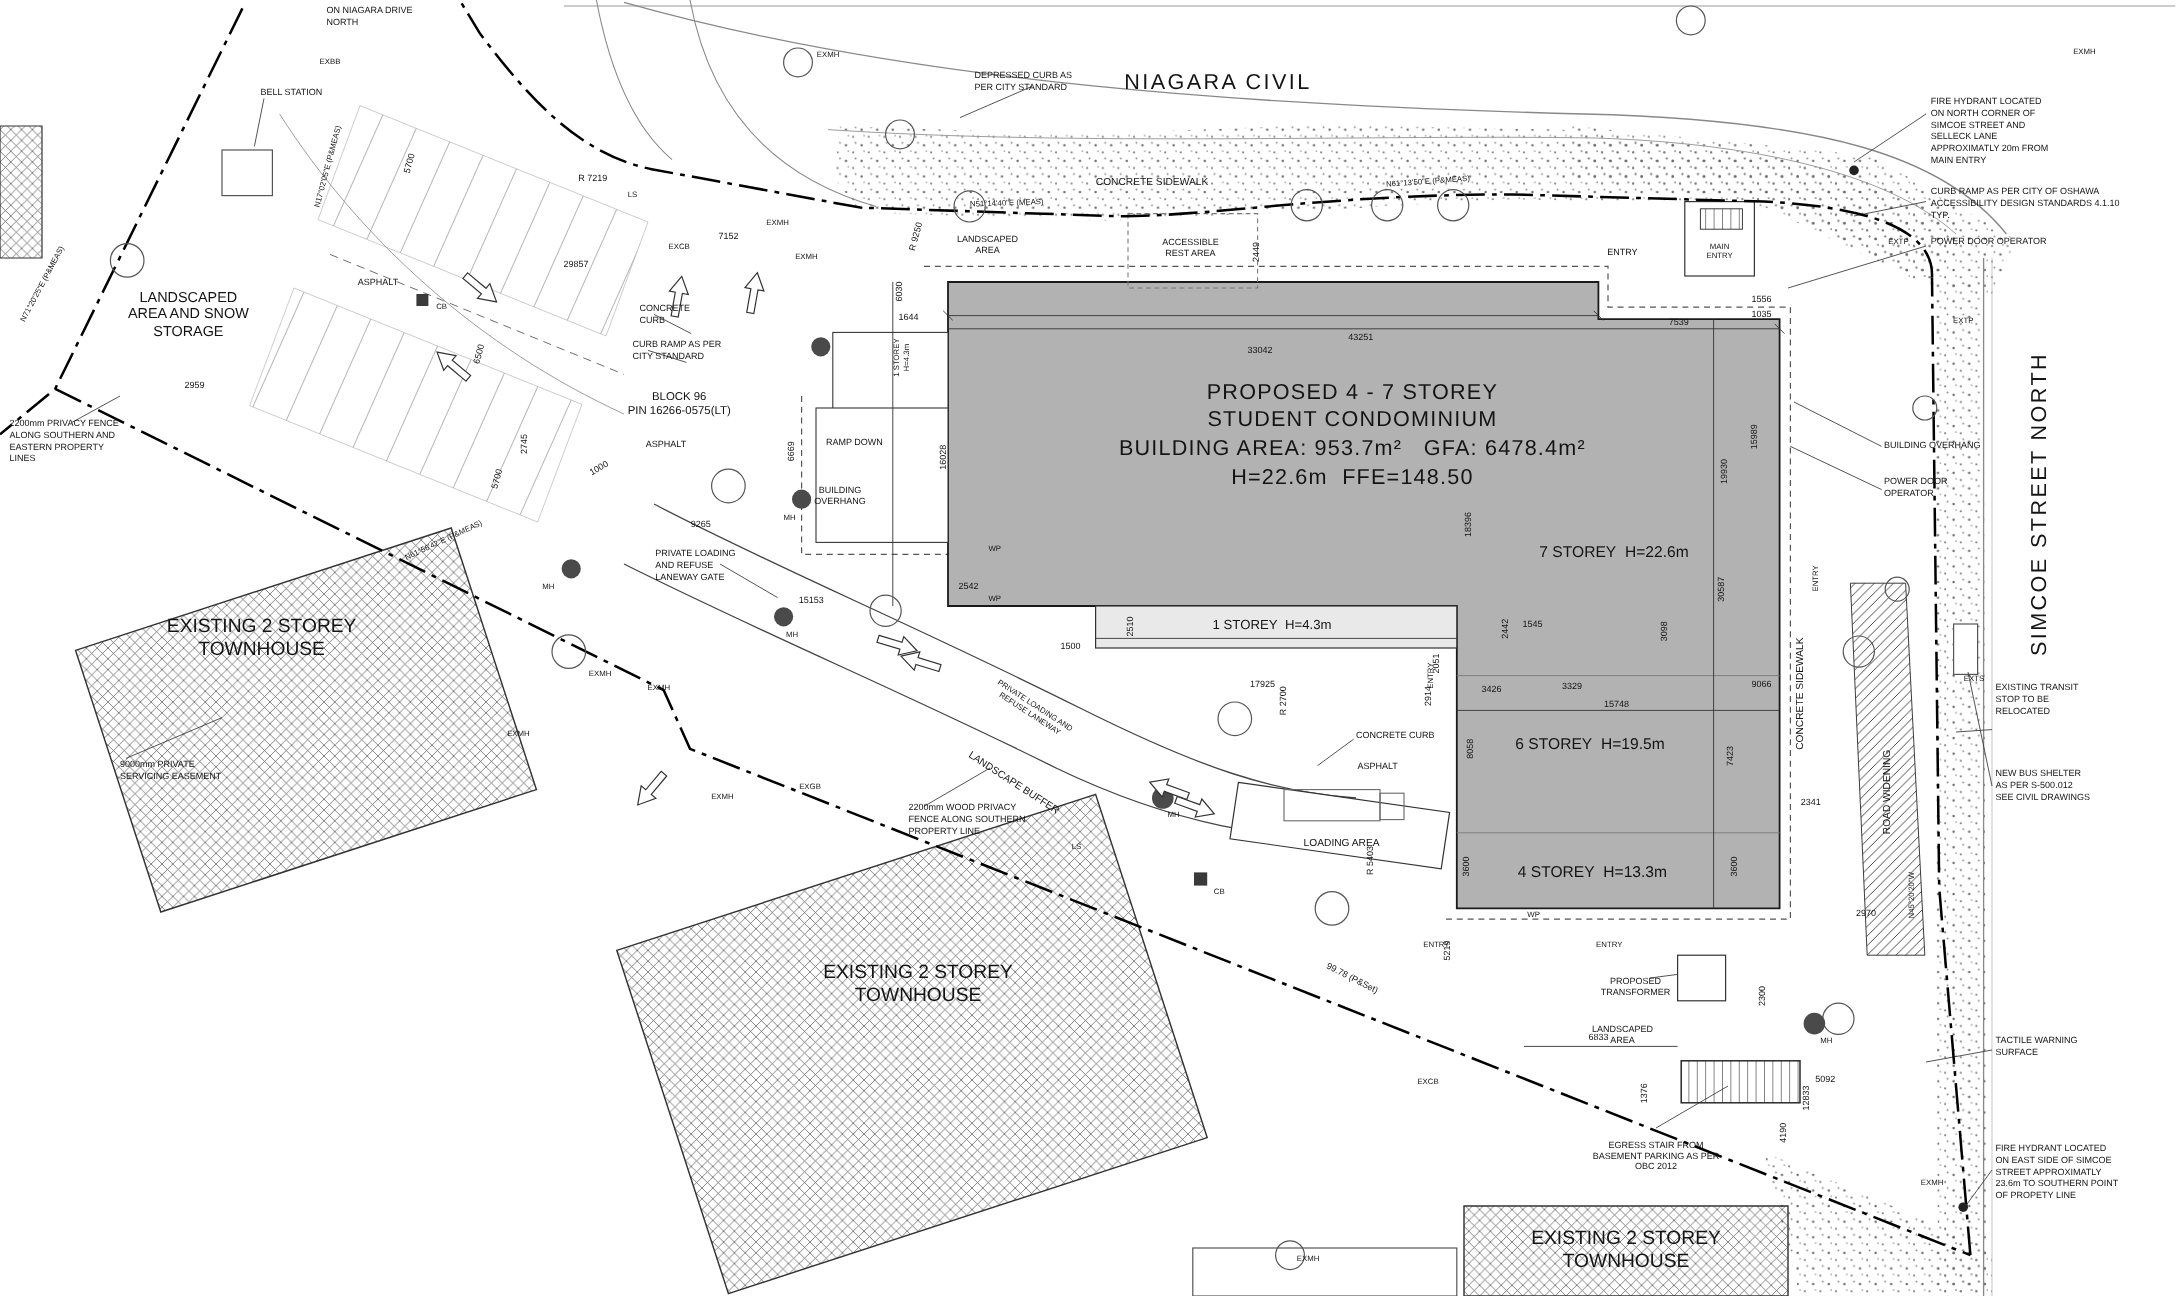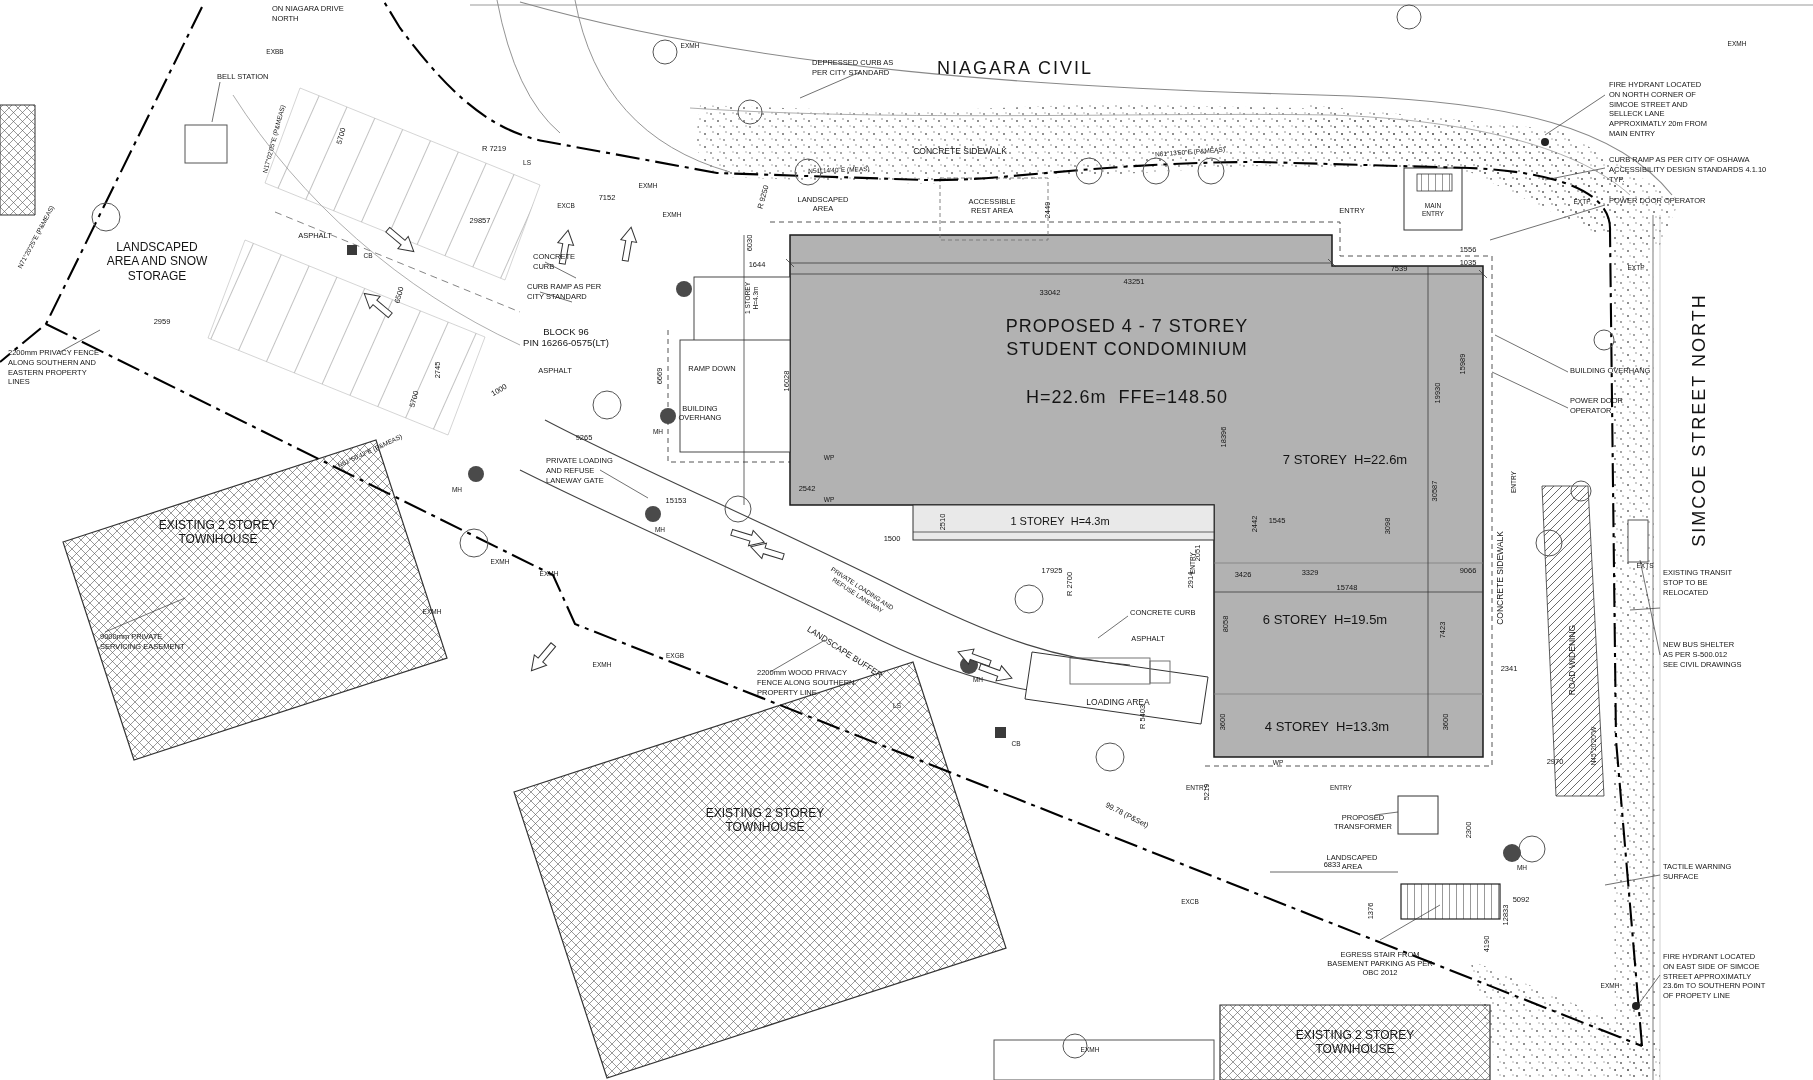--- a/index.html
+++ b/index.html
@@ -9,21 +9,21 @@
   .lbl{position:absolute;color:#141414;white-space:pre-line;line-height:1.2;text-align:center;}
   .c{transform:translate(-50%,-50%);}
   .note{text-align:left;line-height:1.3;}
   .f6{font-size:6.5px;}
   .f7{font-size:7.5px;}
   .f8{font-size:8.5px;}
   .f9{font-size:9.5px;}
   .f10{font-size:11px;}
   .f11{font-size:12px;}
   .f12{font-size:13px;}
-  .f15{font-size:12px;}
+  .f15{font-size:16px;}
   .f17{font-size:18px;letter-spacing:1px;}
   .street{letter-spacing:2px;font-size:18px;}
 </style>
 </head>
 <body>
 
 <div id="plan">
 
 <svg width="1813" height="1080" viewBox="0 0 1813 1080">
   <defs>
@@ -190,20 +190,21 @@
     <use href="#arrow" transform="translate(995,672) rotate(20)"></use>
     <use href="#arrow" transform="translate(543,657) rotate(130)"></use>
   </g>
 </svg>
 
 <div class="lbl c street" style="left:1015px;top:69px;">NIAGARA CIVIL</div>
 <div class="lbl street" style="left:1700px;top:420px;transform:translate(-50%,-50%) rotate(-90deg);white-space:nowrap;">SIMCOE STREET NORTH</div>
 
 <div class="lbl c f17" style="left:1127px;top:327px;">PROPOSED 4 - 7 STOREY</div>
 <div class="lbl c f17" style="left:1127px;top:350px;">STUDENT CONDOMINIUM</div>
+<div class="lbl c f17" style="left:1127px;top:374px;">BUILDING AREA: 953.7m²&nbsp;&nbsp;&nbsp;GFA: 6478.4m²</div>
 <div class="lbl c f17" style="left:1127px;top:398px;">H=22.6m&nbsp;&nbsp;FFE=148.50</div>
 <div class="lbl c f12" style="left:1345px;top:460px;">7 STOREY&nbsp;&nbsp;H=22.6m</div>
 <div class="lbl c f10" style="left:1060px;top:522px;">1 STOREY&nbsp;&nbsp;H=4.3m</div>
 <div class="lbl c f12" style="left:1325px;top:620px;">6 STOREY&nbsp;&nbsp;H=19.5m</div>
 <div class="lbl c f12" style="left:1327px;top:727px;">4 STOREY&nbsp;&nbsp;H=13.3m</div>
 <div class="lbl f6" style="left:752px;top:298px;transform:translate(-50%,-50%) rotate(-90deg);">1 STOREY
 H=4.3m</div>
 
 <div class="lbl c f15" style="left:218px;top:532px;">EXISTING 2 STOREY
 TOWNHOUSE</div>

